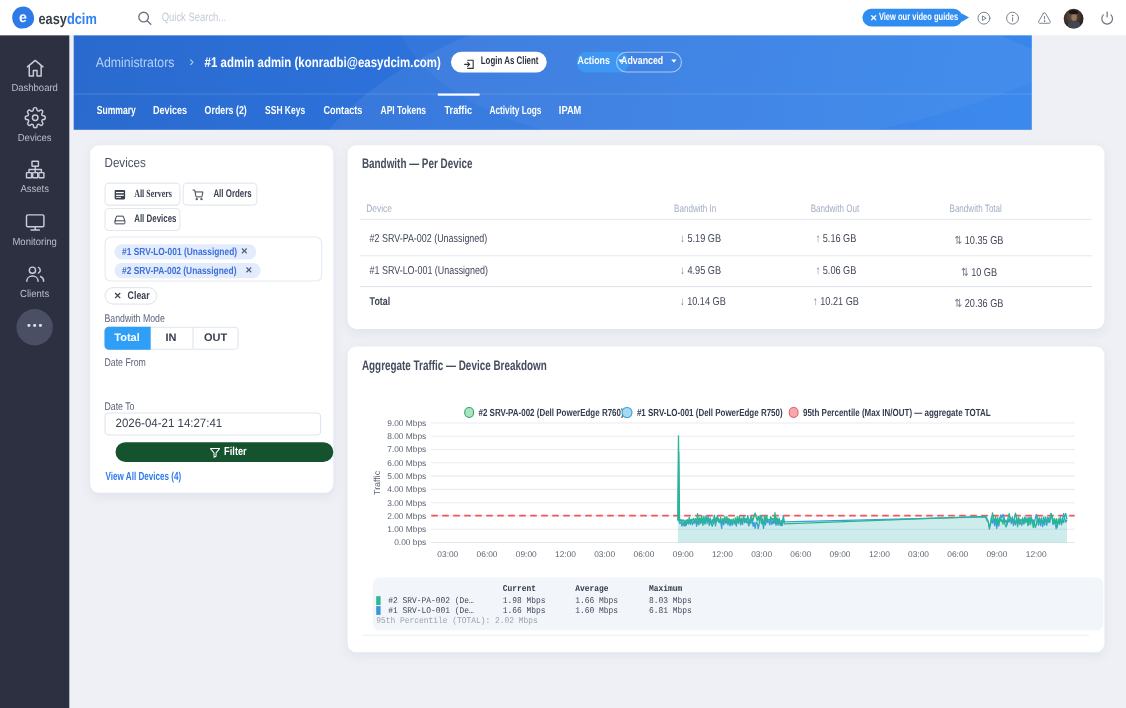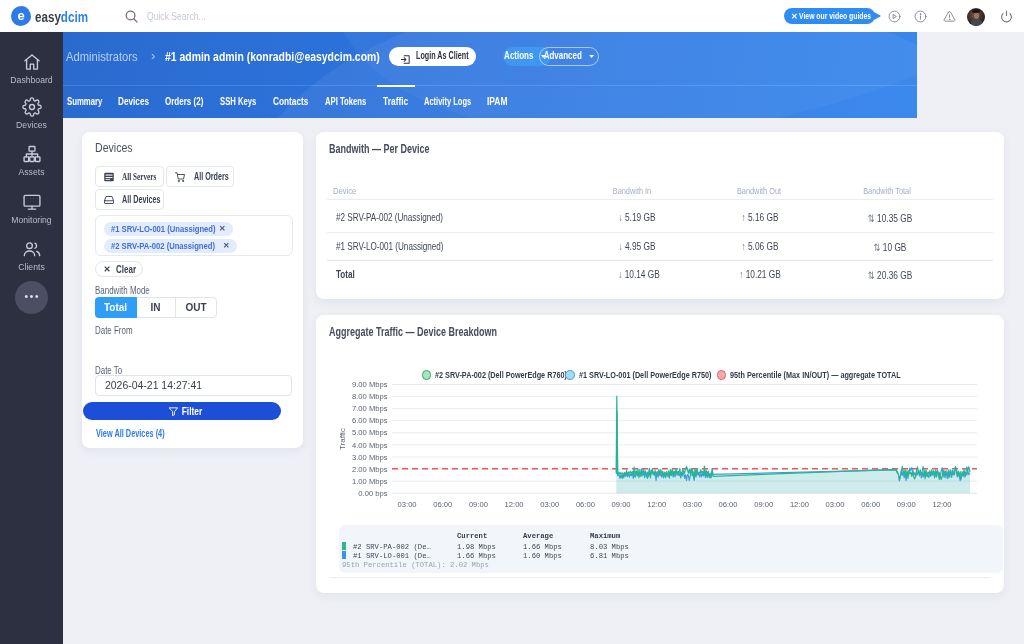--- a/index.html
+++ b/index.html
@@ -18,21 +18,21 @@
 #qsearch { left:147px; top:10px; font-size:11px; color:#c3cad6; transform:scaleX(0.78); }
 
 
 #sidebar { position:absolute; left:0; top:32px; width:63px; height:612px; background:#2d3040; z-index:20; }
 .sbitem { position:absolute; left:0; width:63px; text-align:center; }
 .sbitem svg { display:block; margin:0 auto; }
 .sblabel { display:block; margin-top:3px; font-size:9.3px; color:#b9bdca; transform:scaleX(0.93); }
 #sbdots { position:absolute; left:15px; top:249px; width:33px; height:33px; border-radius:50%; background:#4a4f64; color:#e4e7ee; text-align:center; line-height:31px; font-size:10px; letter-spacing:1.8px; text-indent:1.8px; }
 
 
-#band { position:absolute; left:46px; top:32px; width:871px; height:86px;
+#band { position:absolute; left:67px; top:32px; width:871px; height:86px;
   background:linear-gradient(100deg,#2a6ace 0%, #2d74de 45%, #3082ec 100%); overflow:hidden; }
 #band .shine { position:absolute; right:-140px; bottom:-330px; width:820px; height:460px; border-radius:50%; background:rgba(255,255,255,0.06); }
 #band .shine2 { position:absolute; left:280px; top:-310px; width:820px; height:400px; border-radius:50%; background:rgba(255,255,255,0.04); transform:rotate(-12deg); }
 #tabs-line { position:absolute; left:0; top:53px; width:961px; height:1px; background:rgba(255,255,255,0.14); }
 #crumb1 { left:19.6px; top:17.5px; font-size:12.6px; color:#b6d0f8; transform:scaleX(0.89); }
 #crumb-sep { position:absolute; left:105px; top:16px; font-size:13px; color:#b6d0f8; }
 #crumb2 { left:119px; top:17px; font-size:12.8px; font-weight:bold; color:#ffffff; transform:scaleX(0.815); }
 .hbtn { position:absolute; top:15px; height:19px; border-radius:9.5px; }
 #btn-login { left:343px; width:86.5px; background:#fff;padding-left:33px; }
 #btn-actions { left:437px; width:48px; background:#3d97f3;margin-left:20px; }
@@ -55,21 +55,21 @@
 .tag .tt { position:absolute; left:7px; top:0; line-height:14px; white-space:nowrap; color:#3e6fd9; font-size:9.3px; font-weight:bold; transform-origin:0 50%; transform:scaleX(0.82); }
 .tag .x { position:absolute; top:0; line-height:14.5px; color:#4a5a78; font-weight:bold; font-size:7.8px; }
 .lbl { font-size:10.2px; color:#5b647a; transform:scaleX(0.78); }
 .inp { position:absolute; left:12.5px; width:197px; height:21px; border:1px solid #dfe3ea; border-radius:4px; background:#fff; }
 .inp span { position:absolute; left:9px; top:3px; font-size:11px; color:#39404f; white-space:nowrap; transform-origin:0 50%; transform:scaleX(0.95); }
 #seg { position:absolute; left:12.5px; top:164.5px; width:122px; height:21px; border:1px solid #e0e4eb; border-radius:4px; background:#fff; }
 #seg div { position:absolute; top:0; height:19px; text-align:center; line-height:19px; font-size:10px; font-weight:bold; color:#39404f; }
 #seg .s1 { left:-1px; top:-1px; width:42px; height:21px; background:#2e9ef7; border-radius:4px 0 0 4px; color:#fff; line-height:21px; }
 #seg .s2 { left:41px; width:39px; border-right:1px solid #e0e4eb; }
 #seg .s3 { left:80px; width:41px; }
-#filterbtn { position:absolute; left:1px; top:270px; width:198px; height:18px; background:#1d4ed8; border-radius:9px; color:#fff; }
+#filterbtn { position:absolute; left:23px; top:270px; width:198px; height:18px; background:#14532d; border-radius:9px; color:#fff; }
 #viewall { left:13.5px; top:294.5px; font-size:10.5px; font-weight:bold; color:#2e7bed; transform:scaleX(0.70); }
 
 
 .ctitle { font-size:12.5px; font-weight:bold; color:#454c5c; transform:scaleX(0.72); }
 .th { font-size:9.8px; color:#a3aec3; }
 .td { font-size:10.4px; color:#3f4656; }
 .arrow { color:#6f7989; }
 .tline { position:absolute; left:11px; width:666px; height:1px; background:#e9ecf1; }
 
 

